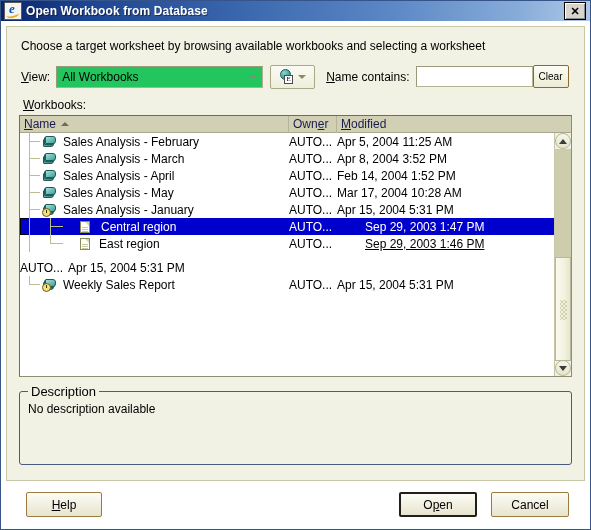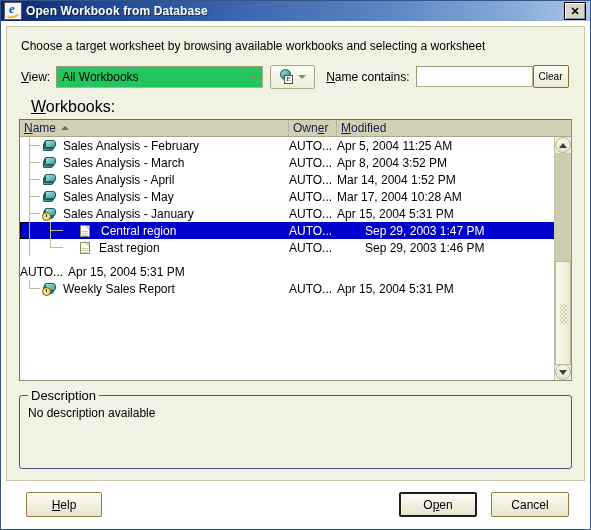--- a/index.html
+++ b/index.html
@@ -236,22 +236,22 @@
     border-radius: 2px;
     font-family: "Liberation Sans", sans-serif;
     font-size: 10px;
     cursor: pointer;
     padding: 0;
     color: #000;
   }
 
   
   .section-label {
-    font-size: 16px;
-    margin: 0 0 3px 12px;
+    font-size: 12px;
+    margin: 0 0 3px 4px;
   }
   #list-frame {
     position: relative;
     height: 262px;
     box-sizing: border-box;
     background: #ffffff;
     border: 1px solid #8e8e74;
     border-top-color: #6e6e5a;
     border-left-color: #6e6e5a;
     overflow: hidden;
@@ -660,21 +660,21 @@
                 <span class="icon-wrap">
                   <span class="book-icon">
                     <span class="b3"></span>
                     <span class="b2"></span>
                     <span class="b1"></span>
                   </span>
                 </span>
                 <span class="label-text">Sales Analysis - April</span>
               </div>
               <div class="owner-cell">AUTO...</div>
-              <div class="modified-cell">Mar 14, 2004 1:52 PM</div>
+              <div class="modified-cell">Feb 14, 2004 1:52 PM</div>
             </div>
             <div class="tree-row indent-0">
               <div class="name-cell">
                 <div class="tree-lines">
                   <span class="tline-v"></span>
                   <span class="tline-h"></span>
                 </div>
                 <span class="icon-wrap">
                   <span class="book-icon">
                     <span class="b3"></span>
@@ -732,21 +732,21 @@
                   <span class="tline-h2"></span>
                 </div>
                 <span class="icon-wrap">
                   <span class="sheet-icon">
                     <span class="lines"></span>
                   </span>
                 </span>
                 <span class="label-text">East region</span>
               </div>
               <div class="owner-cell">AUTO...</div>
-              <div class="modified-cell" style="padding-left: 28px;">Sep 29, 2003 1:46 PM</div>
+              <div class="modified-cell" style="padding-left: 28px; text-decoration: underline;">Sep 29, 2003 1:46 PM</div>
             </div>
             <div style="height: 7px;"></div>
             <div class="tree-row indent-0">
               <div class="owner-cell">AUTO...</div>
               <div class="modified-cell">Apr 15, 2004 5:31 PM</div>
             </div>
             <div class="tree-row indent-0">
               <div class="name-cell">
                 <div class="tree-lines">
                   <span class="tline-v half"></span>

